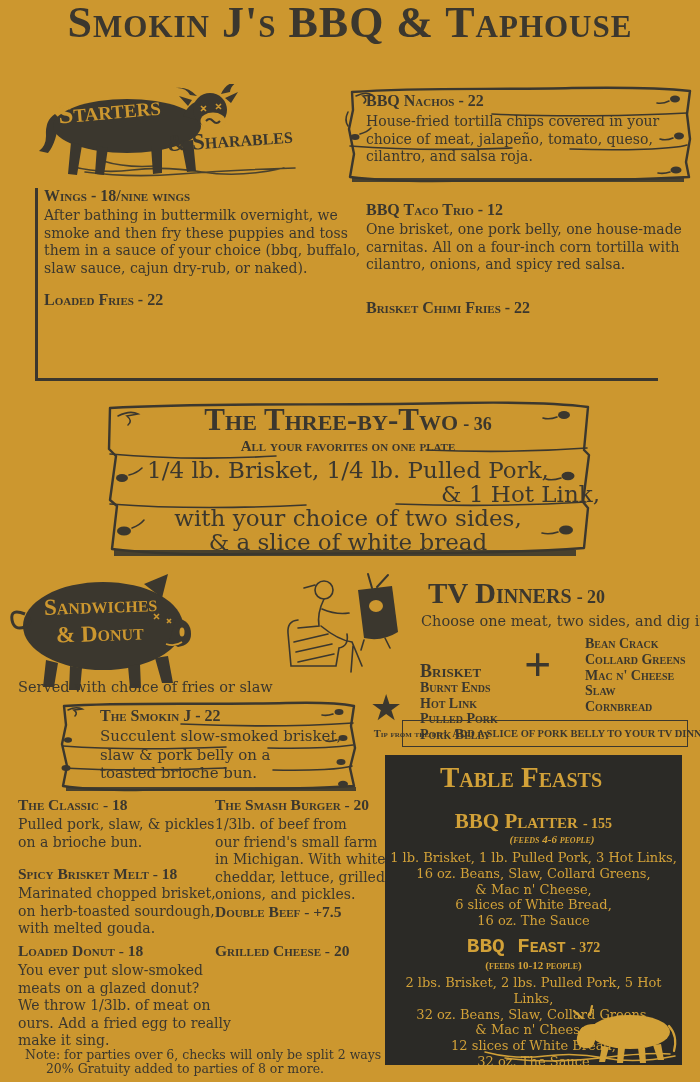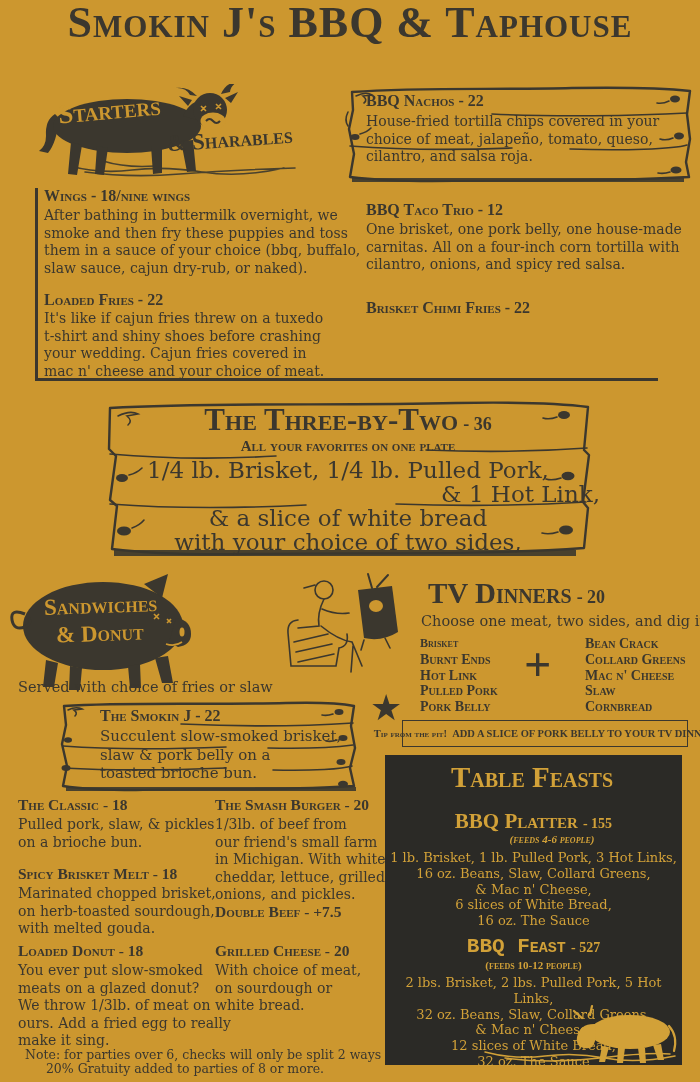--- a/index.html
+++ b/index.html
@@ -51,24 +51,20 @@
 
   <div class="abs rule" style="left:35px;top:188px;width:2.5px;height:190px;"></div>
   <div class="abs rule" style="left:35px;top:378px;width:623px;height:3px;"></div>
 
   <div class="abs slab" style="left:44px;top:188px;font-size:16px;">Wings - 18/nine wings</div>
   <div class="abs body" style="left:44px;top:207px;width:320px;">After bathing in buttermilk overnight, we
 smoke and then fry these puppies and toss
 them in a sauce of your choice (bbq, buffalo,
 slaw sauce, cajun dry-rub, or naked).</div>
   <div class="abs slab" style="left:44px;top:292px;font-size:16px;">Loaded Fries - 22</div>
-  <div class="abs body" style="left:44px;top:310px;width:320px;">It's like if cajun fries threw on a tuxedo
-t-shirt and shiny shoes before crashing
-your wedding. Cajun fries covered in
-mac n' cheese and your choice of meat.</div>
 
   <svg class="abs" style="left:342px;top:84px;" width="356" height="100" viewBox="0 0 356 100">
     <path class="pk" d="M10,8 C80,3 150,6 230,4 C290,3 330,5 348,7 L345,30 L348,55 L344,78 L347,93 C260,98 170,96 90,97 C55,97 25,95 8,93 L12,70 L7,45 L11,26 Z"></path>
     <path class="pl" d="M150,30 C212,33 292,32 345,29 M8,62 C60,66 120,66 170,64 M228,65 C282,67 332,65 345,61"></path>
     <path class="pl" d="M14,12 q10,-5 16,-1 l-9,1 q5,4 1,7 M6,28 q-4,8 0,14"></path>
     <ellipse class="nail" cx="13" cy="53" rx="4.5" ry="3"></ellipse>
       <path class="pl" d="M18,50 q7,-2 11,-6"></path>
     <ellipse class="nail" cx="333" cy="15" rx="5" ry="3.4"></ellipse>
       <path class="pl" d="M327,17 q-6,3 -12,2"></path>
     <ellipse class="nail" cx="337" cy="52" rx="5" ry="3.4"></ellipse>
@@ -105,22 +101,22 @@
     <rect class="nail" x="18" y="152" width="462" height="6" opacity="0.9"></rect>
   </svg>
   <div class="abs center" style="left:96px;top:404px;width:504px;">
     <div style="white-space:nowrap;">
       <span class="slab" style="font-size:31px;">The Three-by-Two</span>
       <span class="slab price" style="font-size:18px;">- 36</span>
     </div>
     <div class="slab" style="font-size:15px;margin-top:2px;">All your favorites on one plate</div>
     <div class="body" style="font-size:23px;line-height:24px;margin-top:4px;">1/4 lb. Brisket, 1/4 lb. Pulled Pork,</div>
     <div class="body" style="font-size:23px;line-height:24px;text-align:right;">&amp; 1 Hot Link,</div>
+    <div class="body" style="font-size:23px;line-height:24px;">with your choice of two sides,</div>
     <div class="body" style="font-size:23px;line-height:24px;">&amp; a slice of white bread</div>
-    <div class="body" style="font-size:23px;line-height:24px;">with your choice of two sides,</div>
   </div>
 
   <svg class="abs" style="left:8px;top:572px;" width="185" height="122" viewBox="0 0 185 122">
     <ellipse class="nail" cx="95" cy="54" rx="80" ry="44"></ellipse>
     <path class="nail" d="M168,46 q15,2 15,16 q0,11 -13,13 l-9,-5 z"></path>
     <path class="nail" d="M136,12 l24,-10 l-6,24 z"></path>
     <path class="nail" d="M38,88 l-3,27 h11 l4,-24 z M62,94 l-1,24 h11 l2,-22 z M120,94 l2,22 h11 l-1,-24 z M147,86 l7,25 h11 l-5,-27 z"></path>
     <path d="M17,42 q-15,-6 -13,6 q2,11 13,7 q7,-3 4,-9" fill="none" stroke="var(--ink)" stroke-width="3"></path>
     <ellipse cx="174" cy="60" rx="2.5" ry="4.5" fill="var(--background)"></ellipse>
     <path d="M158,72 q9,3 16,-2" stroke="var(--background)" stroke-width="1.6" fill="none"></path>
@@ -141,21 +137,21 @@
     <path class="sk" d="M92,16 l-4,-14 M97,15 l11,-12" style="stroke-width:2;"></path>
     <ellipse cx="96" cy="34" rx="7" ry="6" fill="var(--background)"></ellipse>
     <path class="sk" d="M84,68 l-3,10 M105,66 l5,10"></path>
   </svg>
   <div class="abs" style="left:428px;top:578px;white-space:nowrap;">
     <span class="slab" style="font-size:29px;">TV Dinners</span>
     <span class="slab price" style="font-size:18px;">- 20</span>
   </div>
   <div class="abs body" style="left:421px;top:613px;font-size:14.5px;white-space:nowrap;">Choose one meat, two sides, and dig in!</div>
   <div class="abs" style="left:420px;top:636px;">
-    <div class="slab" style="font-size:12px;line-height:15.8px;">Brisket</div>
+    <div class="slab" style="font-size:18px;line-height:15.8px;margin-top:28px;">Brisket</div>
     <div class="slab" style="font-size:14px;line-height:15.8px;">Burnt Ends</div>
     <div class="slab" style="font-size:14px;line-height:15.8px;">Hot Link</div>
     <div class="slab" style="font-size:14px;line-height:15.8px;">Pulled Pork</div>
     <div class="slab" style="font-size:14px;line-height:15.8px;">Pork Belly</div>
   </div>
   <div class="abs slab" style="left:524px;top:640px;font-size:48px;">+</div>
   <div class="abs" style="left:585px;top:636px;">
     <div class="slab" style="font-size:14px;line-height:15.8px;">Bean Crack</div>
     <div class="slab" style="font-size:14px;line-height:15.8px;">Collard Greens</div>
     <div class="slab" style="font-size:14px;line-height:15.8px;">Mac n' Cheese</div>
@@ -201,43 +197,40 @@
 make it sing.</div>
 
   <div class="abs slab" style="left:215px;top:797px;font-size:15.5px;">The Smash Burger - 20</div>
   <div class="abs body" style="left:215px;top:816px;width:175px;">1/3lb. of beef from
 our friend's small farm
 in Michigan. With white
 cheddar, lettuce, grilled
 onions, and pickles.</div>
   <div class="abs slab" style="left:215px;top:904px;font-size:15.5px;">Double Beef - +7.5</div>
   <div class="abs slab" style="left:215px;top:943px;font-size:15.5px;">Grilled Cheese - 20</div>
-  <div class="abs body" style="left:215px;top:962px;width:175px;">With choice of meat,
-on sourdough or
-white bread.</div>
 
   <div class="abs panel" style="left:385px;top:755px;width:297px;height:310px;"></div>
-  <div class="abs slab panel-gold center" style="left:392px;top:762px;width:280px;font-size:29px;color:var(--gold);">Table Feasts</div>
+  <div class="abs slab panel-gold center" style="left:381px;top:762px;width:280px;font-size:29px;color:var(--gold);">Table Feasts</div>
 
   <div class="abs center" style="left:385px;top:810px;width:297px;white-space:nowrap;">
     <span class="slab" style="font-size:21px;color:var(--gold);">BBQ Platter</span>
     <span class="slab price" style="font-size:14px;color:var(--gold);">- 155</span>
   </div>
   <div class="abs slab center" style="left:385px;top:834px;width:334px;font-size:11px;color:var(--gold);font-style:italic;">(feeds 4-6 people)</div>
   <div class="abs center" style="left:385px;top:850px;width:297px;">
     <div class="body" style="font-size:13px;line-height:15.8px;color:var(--gold);">1 lb. Brisket,  1 lb. Pulled Pork, 3 Hot Links,</div>
     <div class="body" style="font-size:13px;line-height:15.8px;color:var(--gold);">16 oz. Beans, Slaw, Collard Greens,</div>
     <div class="body" style="font-size:13px;line-height:15.8px;color:var(--gold);">&amp; Mac n' Cheese,</div>
     <div class="body" style="font-size:13px;line-height:15.8px;color:var(--gold);">6 slices of White Bread,</div>
     <div class="body" style="font-size:13px;line-height:15.8px;color:var(--gold);">16 oz. The Sauce</div>
   </div>
 
   <div class="abs center" style="left:385px;top:936px;width:297px;white-space:nowrap;">
     <span class="slab" style="font-size:21px;color:var(--gold);font-family:Liberation Mono, monospace;">BBQ Feast</span>
-    <span class="slab price" style="font-size:14px;color:var(--gold);">- 527</span>
+    <span class="slab price" style="font-size:14px;color:var(--gold);">- 372</span>
   </div>
   <div class="abs slab center" style="left:385px;top:960px;width:297px;font-size:11px;color:var(--gold);">(feeds 10-12 people)</div>
   <div class="abs center" style="left:385px;top:975px;width:297px;">
     <div class="body" style="font-size:13px;line-height:15.8px;color:var(--gold);">2 lbs. Brisket, 2 lbs. Pulled Pork, 5 Hot Links,</div>
     <div class="body" style="font-size:13px;line-height:15.8px;color:var(--gold);">32 oz. Beans, Slaw, Collard Greens,</div>
     <div class="body" style="font-size:13px;line-height:15.8px;color:var(--gold);">&amp; Mac n' Cheese,</div>
     <div class="body" style="font-size:13px;line-height:15.8px;color:var(--gold);">12 slices of White Bread,</div>
     <div class="body" style="font-size:13px;line-height:15.8px;color:var(--gold);">32 oz. The Sauce</div>
   </div>
 

